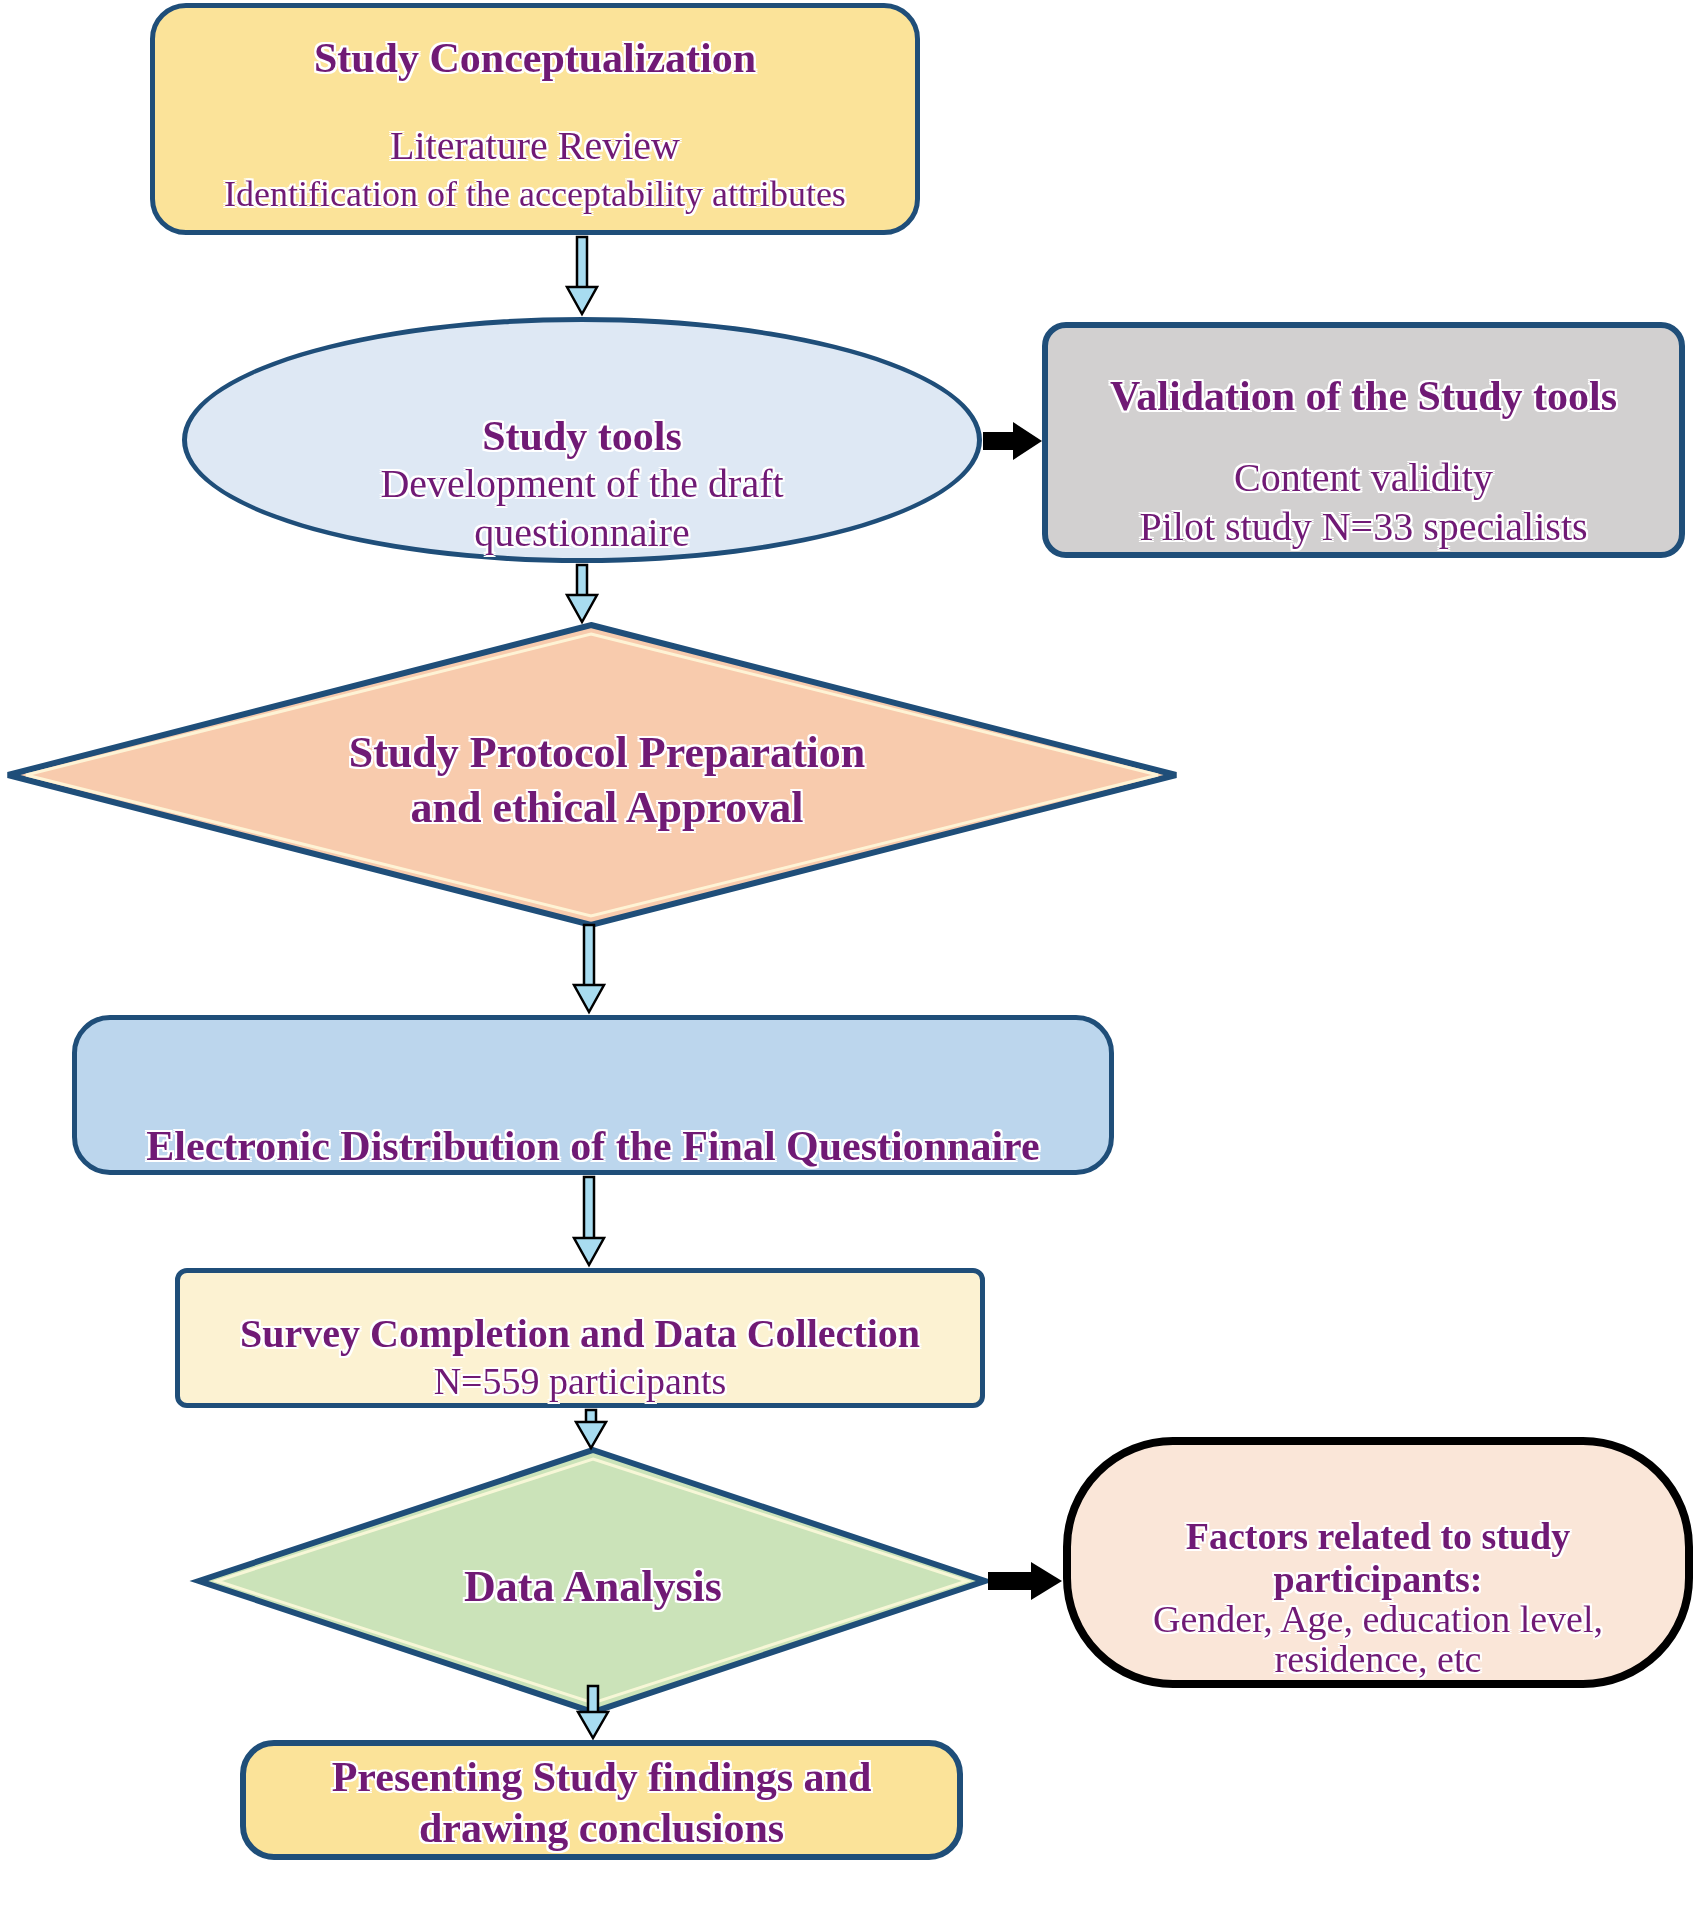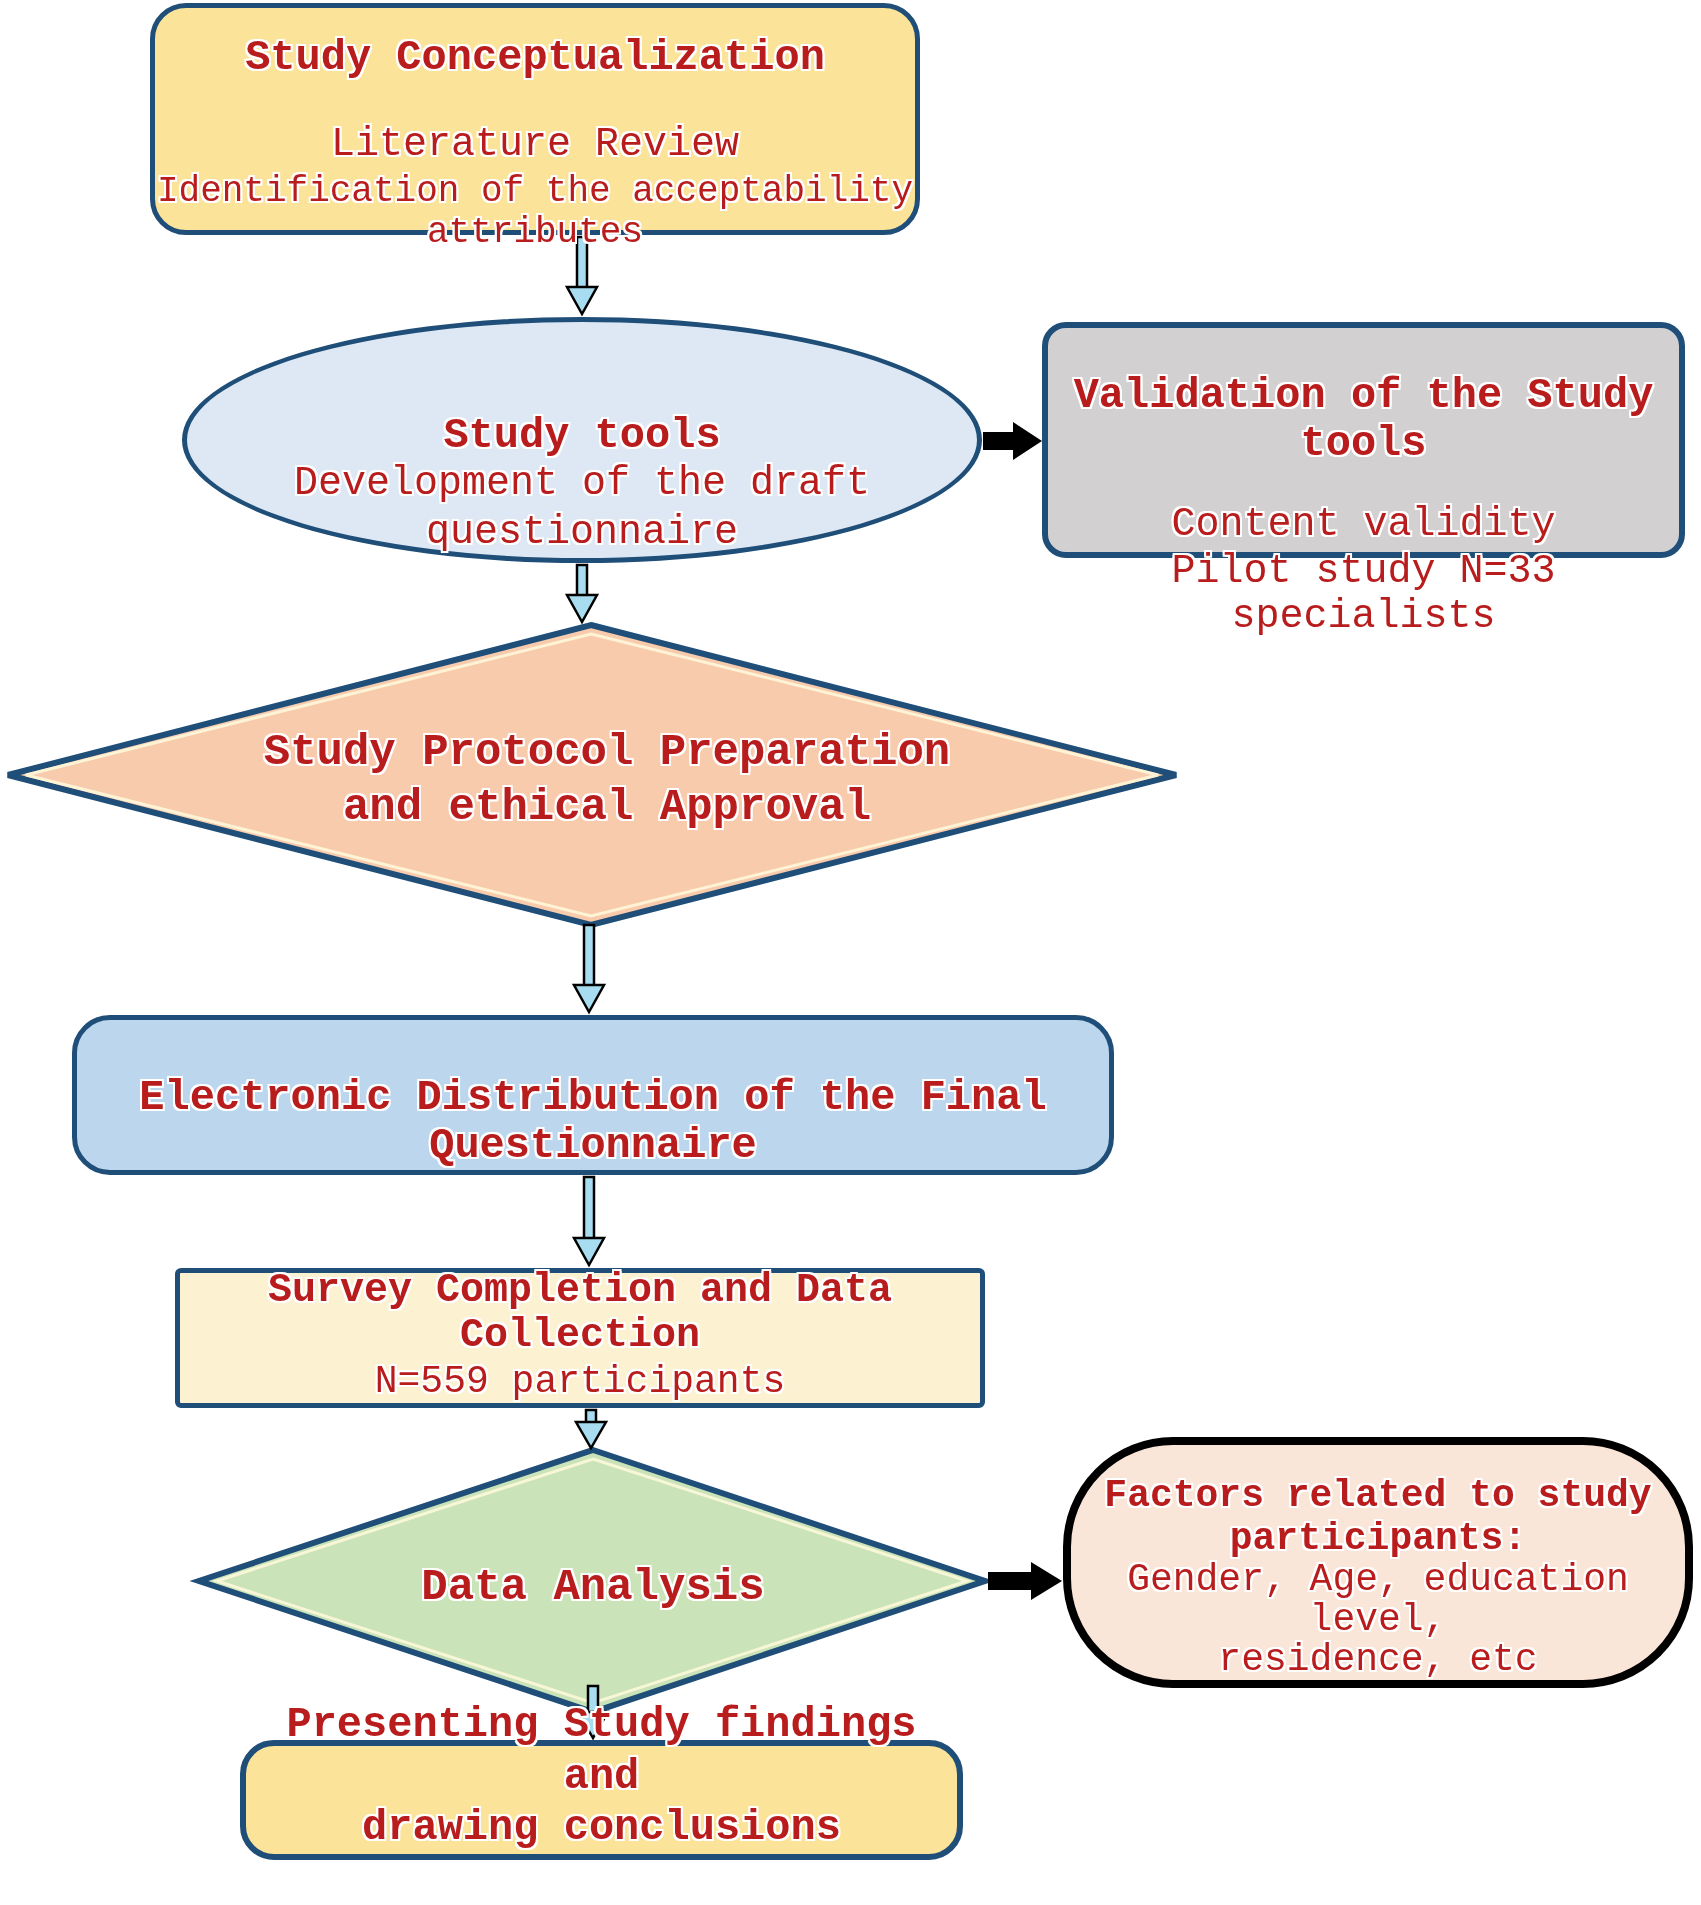--- a/index.html
+++ b/index.html
@@ -1,18 +1,18 @@
 <!DOCTYPE html>
 <html><head>
 <meta charset="utf-8">
 <style>
   html,body{margin:0;padding:0;background:#ffffff;}
   .stage{
     position:relative;width:1701px;height:1905px;background:#ffffff;overflow:hidden;
-    font-family:Liberation Mono, monospace;color:#b91c1c;
+    font-family:Liberation Serif, serif;color:#701a75;
   }
   .node{position:absolute;box-sizing:border-box;display:flex;flex-direction:column;
         align-items:center;justify-content:flex-end;text-align:center;}
   .outline{
     text-shadow:-2px -2px 0 #fff,2px -2px 0 #fff,-2px 2px 0 #fff,2px 2px 0 #fff,
                 0 -2px 0 #fff,0 2px 0 #fff,-2px 0 0 #fff,2px 0 0 #fff;
   }
   .b{font-weight:bold;}
   
   .n-concept{left:150px;top:3px;width:770px;height:232px;background:#FBE399;
@@ -26,21 +26,21 @@
   .n-ellipse .l1,.n-ellipse .l2{font-size:40px;line-height:1.22;}
   .n-valid{left:1042px;top:322px;width:643px;height:236px;background:#D2D0D0;
     border:6px solid #1F4E79;border-radius:24px;justify-content:flex-start;}
   .n-valid .title{font-size:42px;margin-top:44px;}
   .n-valid .l1{font-size:40px;margin-top:34px;}
   .n-valid .l2{font-size:40px;margin-top:2px;}
   .n-dist{left:72px;top:1015px;width:1042px;height:160px;background:#BCD6ED;
     border:5px solid #1F4E79;border-radius:38px;}
   .n-dist .title{font-size:42px;}
   .n-survey{left:175px;top:1268px;width:810px;height:140px;background:#FCF2D2;
-    border:5px solid #1F4E79;border-radius:6px;}
+    border:5px solid #1F4E79;border-radius:12px;}
   .n-survey .title{font-size:40px;}
   .n-survey .l1{font-size:38px;margin-top:2px;}
   .n-factors{left:1063px;top:1437px;width:630px;height:251px;background:#FAE6D8;
     border:8px solid #000000;border-radius:110px;}
   .n-factors .t1,.n-factors .t2{font-size:38px;line-height:1.12;}
   .n-factors .l1,.n-factors .l2{font-size:38px;line-height:1.05;}
   .n-find{left:240px;top:1740px;width:723px;height:120px;background:#FBE399;
     border:6px solid #1F4E79;border-radius:34px;}
   .n-find .l1,.n-find .l2{font-size:42px;line-height:1.22;}
   

